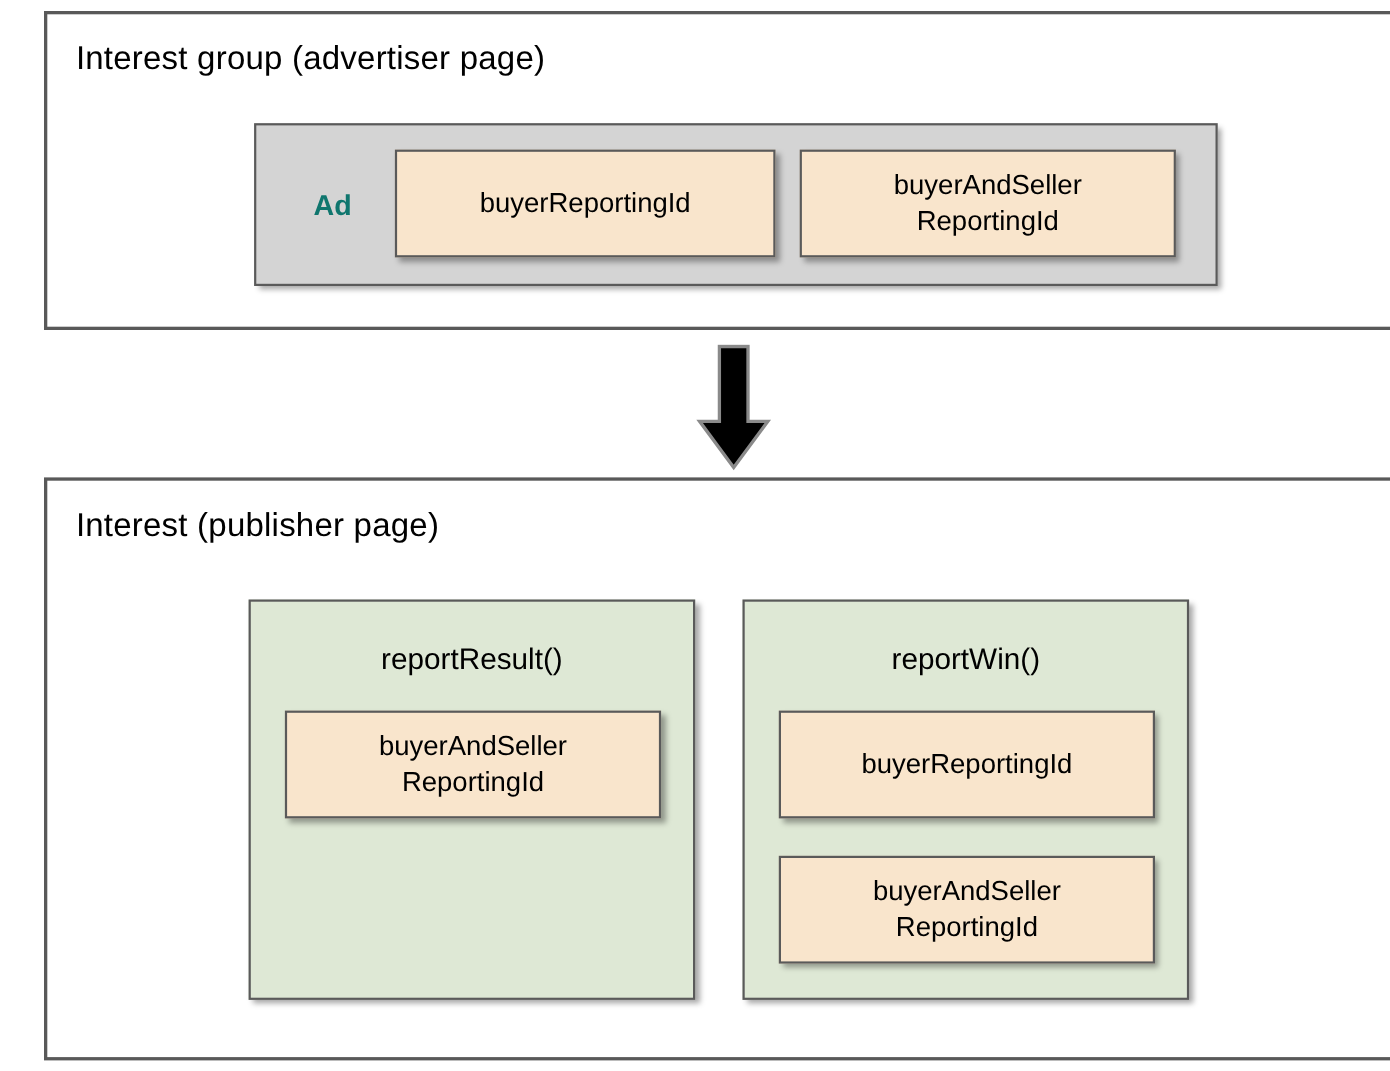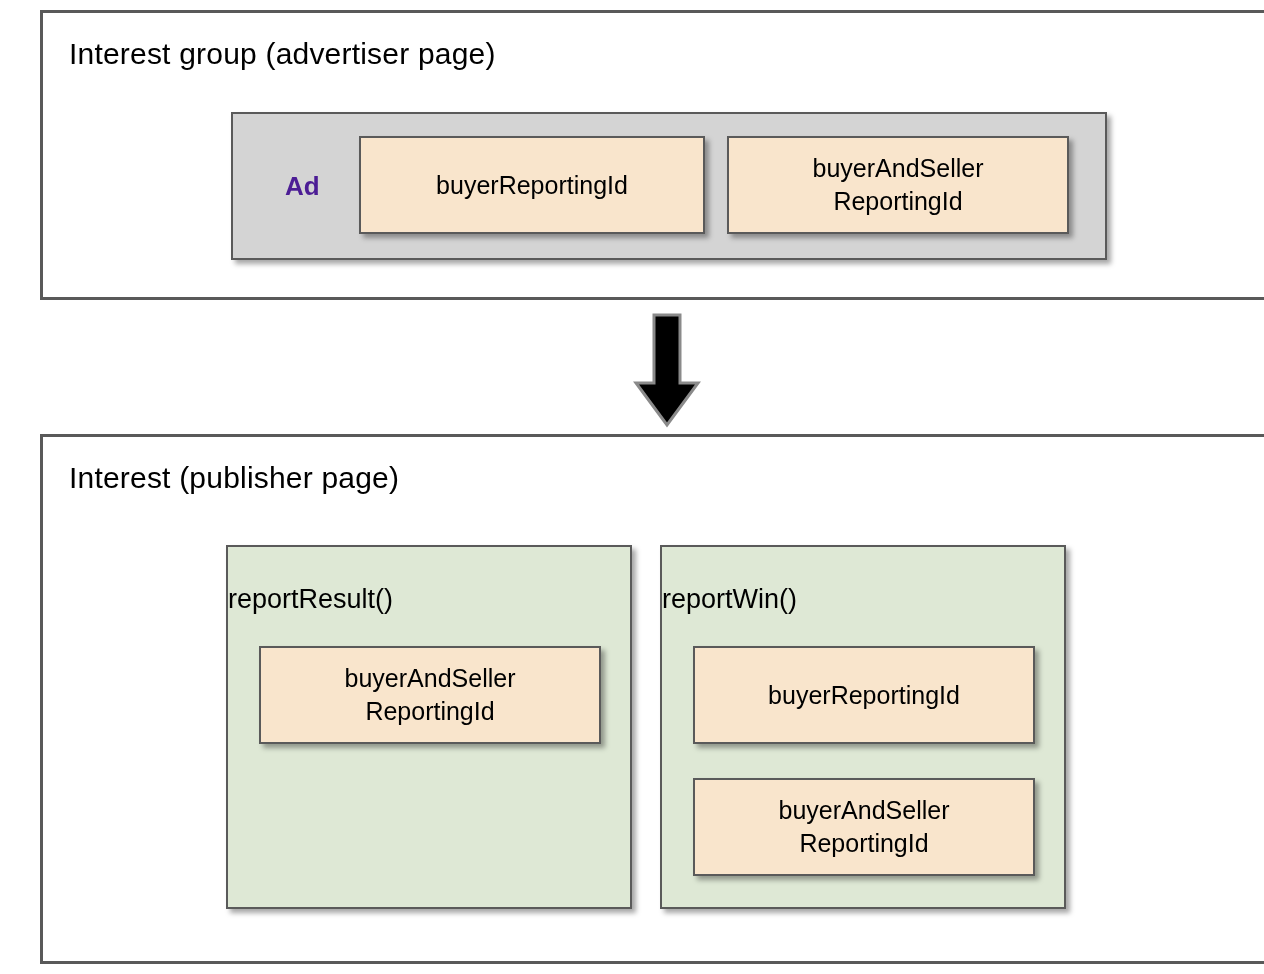--- a/index.html
+++ b/index.html
@@ -76,21 +76,21 @@
   }
   #ad-label {
     position: absolute;
     left: 52px;
     top: 0;
     height: 144px;
     display: flex;
     align-items: center;
     font-size: 26px;
     font-weight: bold;
-    color: #4c1d95;
+    color: #0f766e;
   }
 
   #ad-buyer-reporting-id {
     left: 126px;
     top: 22px;
     width: 346px;
     height: 98px;
   }
   #ad-buyer-and-seller-reporting-id {
     left: 494px;
@@ -100,32 +100,33 @@
   }
 
   
   #report-result-box {
     left: 194px;
     top: 545px;
     width: 406px;
     height: 364px;
   }
   #report-win-box {
-    left: 628px;
+    left: 643px;
     top: 545px;
     width: 406px;
     height: 364px;
     padding-left: 24px;
   }
 
   .fn-title {
     position: absolute;
     left: 0;
     right: 0;
     top: 36px;
+    text-align: center;
     font-size: 27px;
     line-height: 32px;
     color: #000000;
   }
 
   #rr-buyer-and-seller-reporting-id {
     left: 31px;
     top: 99px;
     width: 342px;
     height: 98px;

